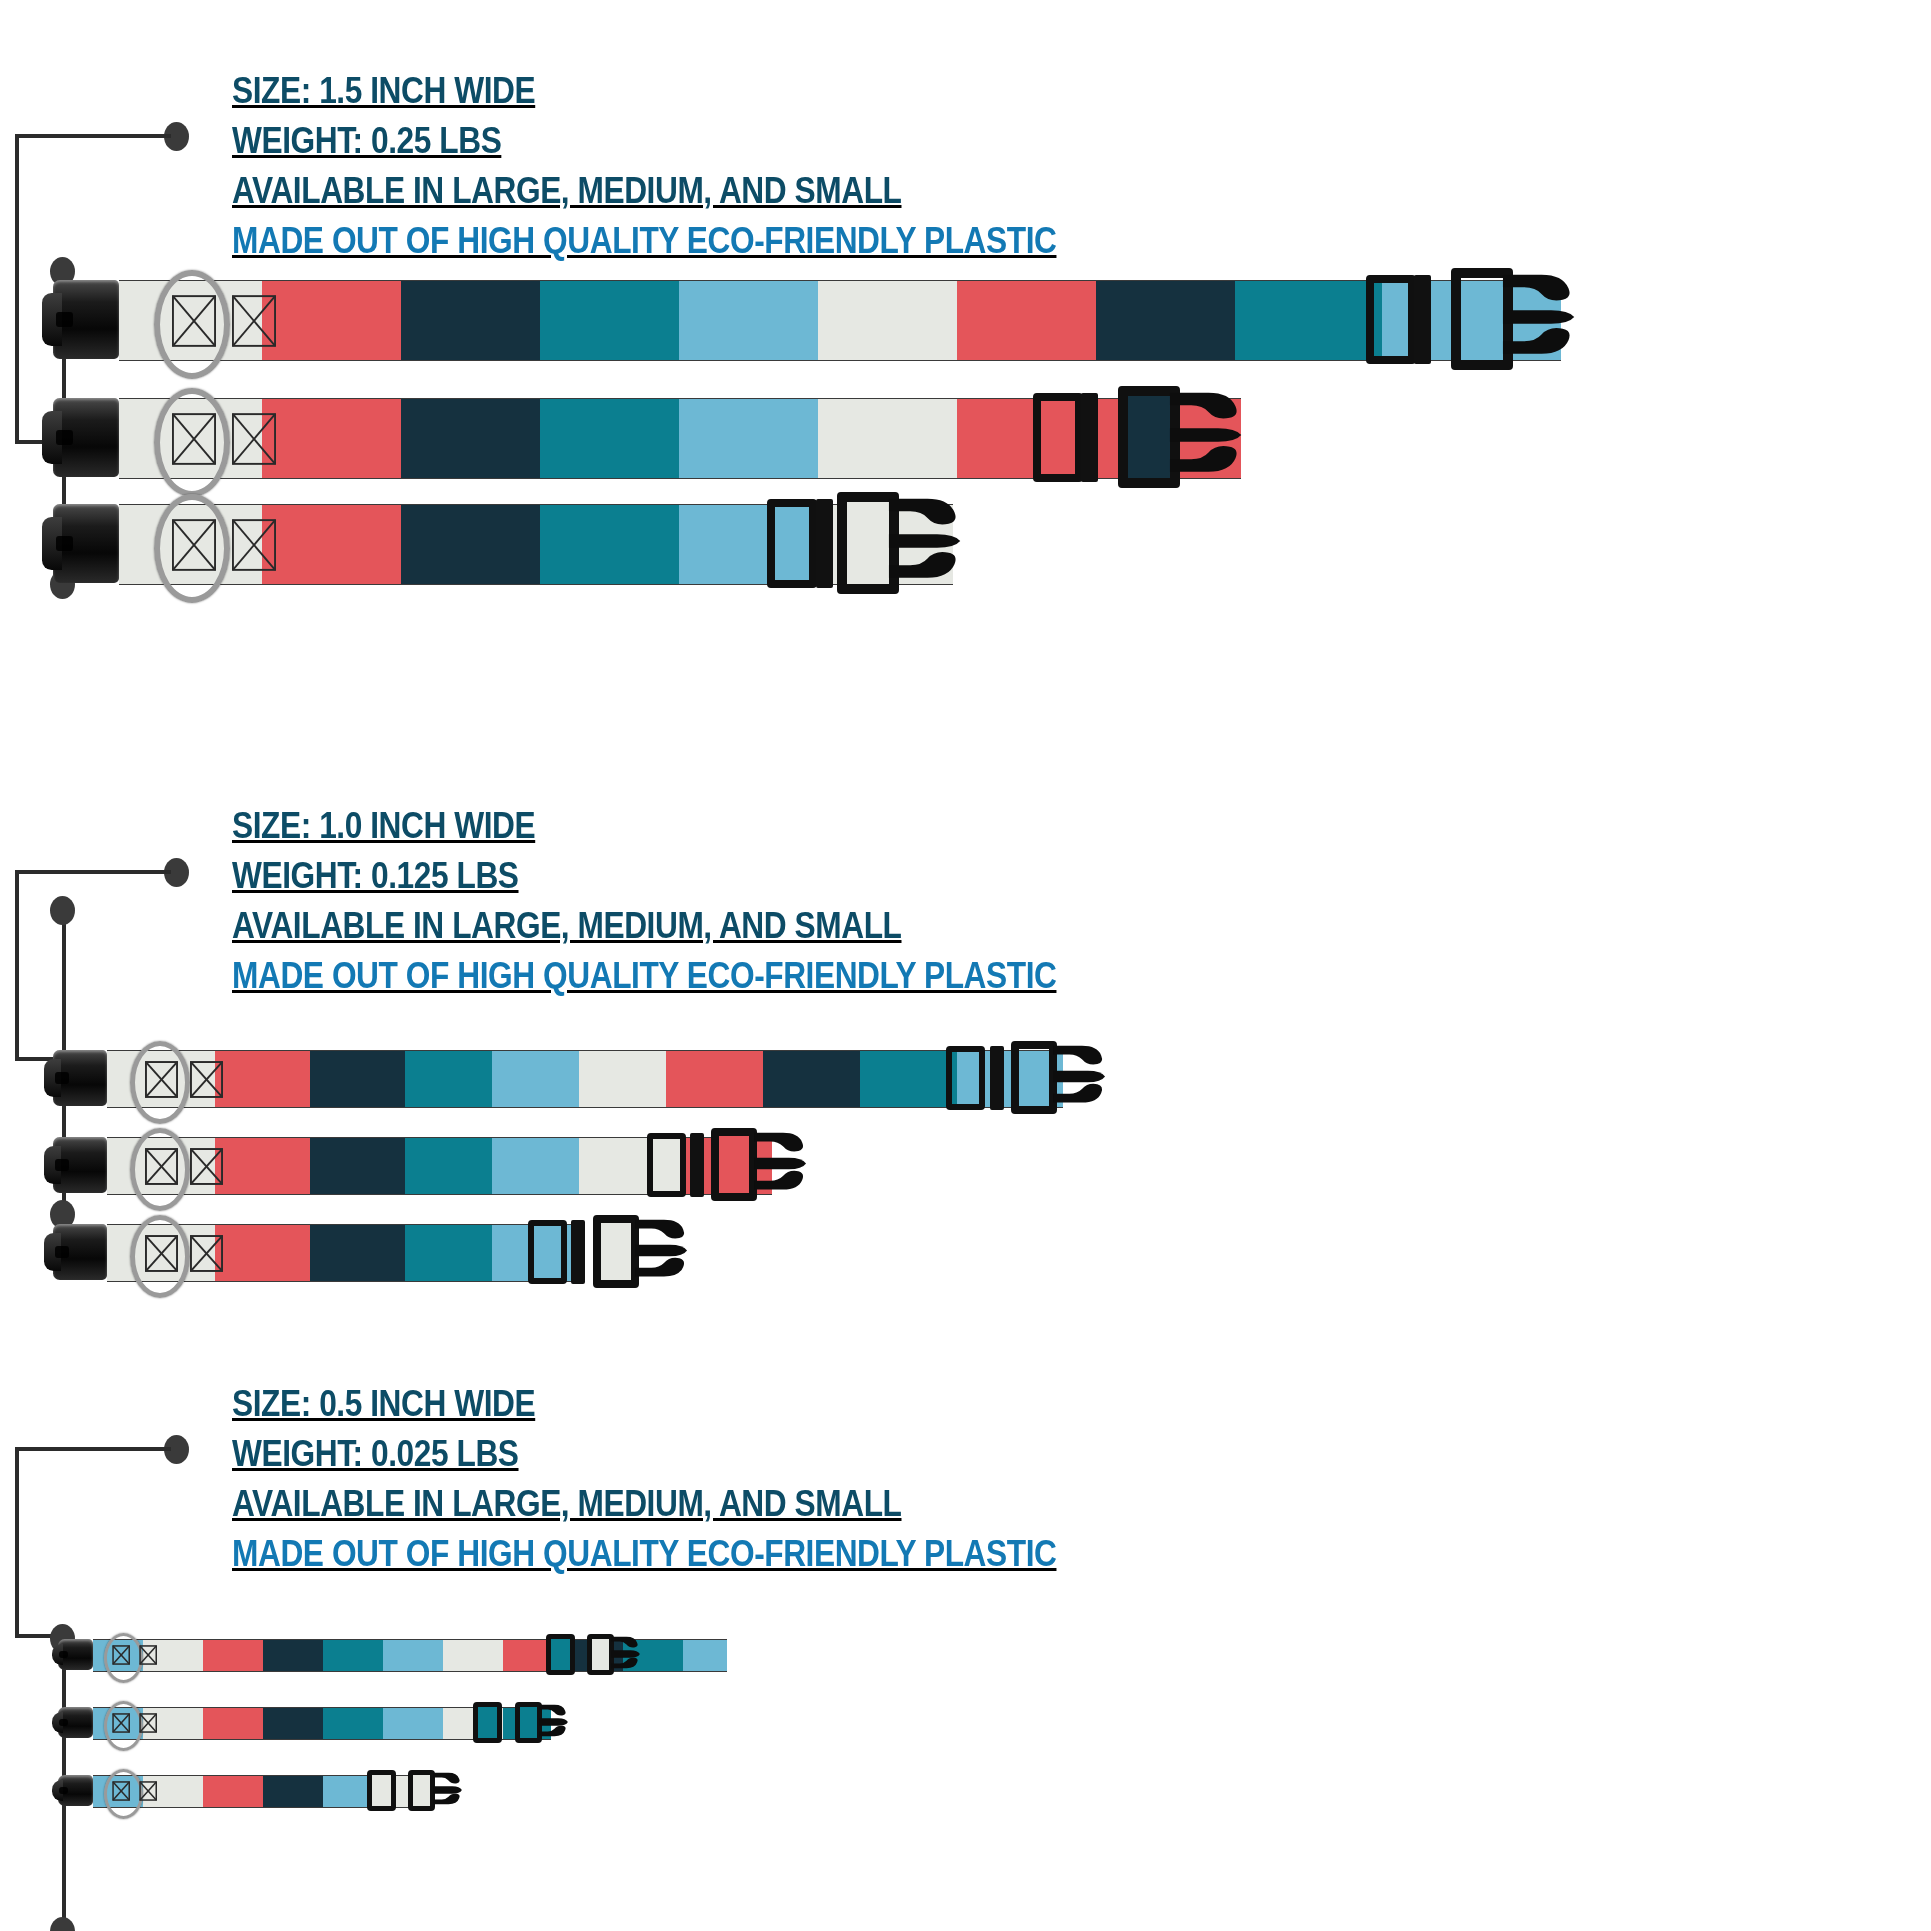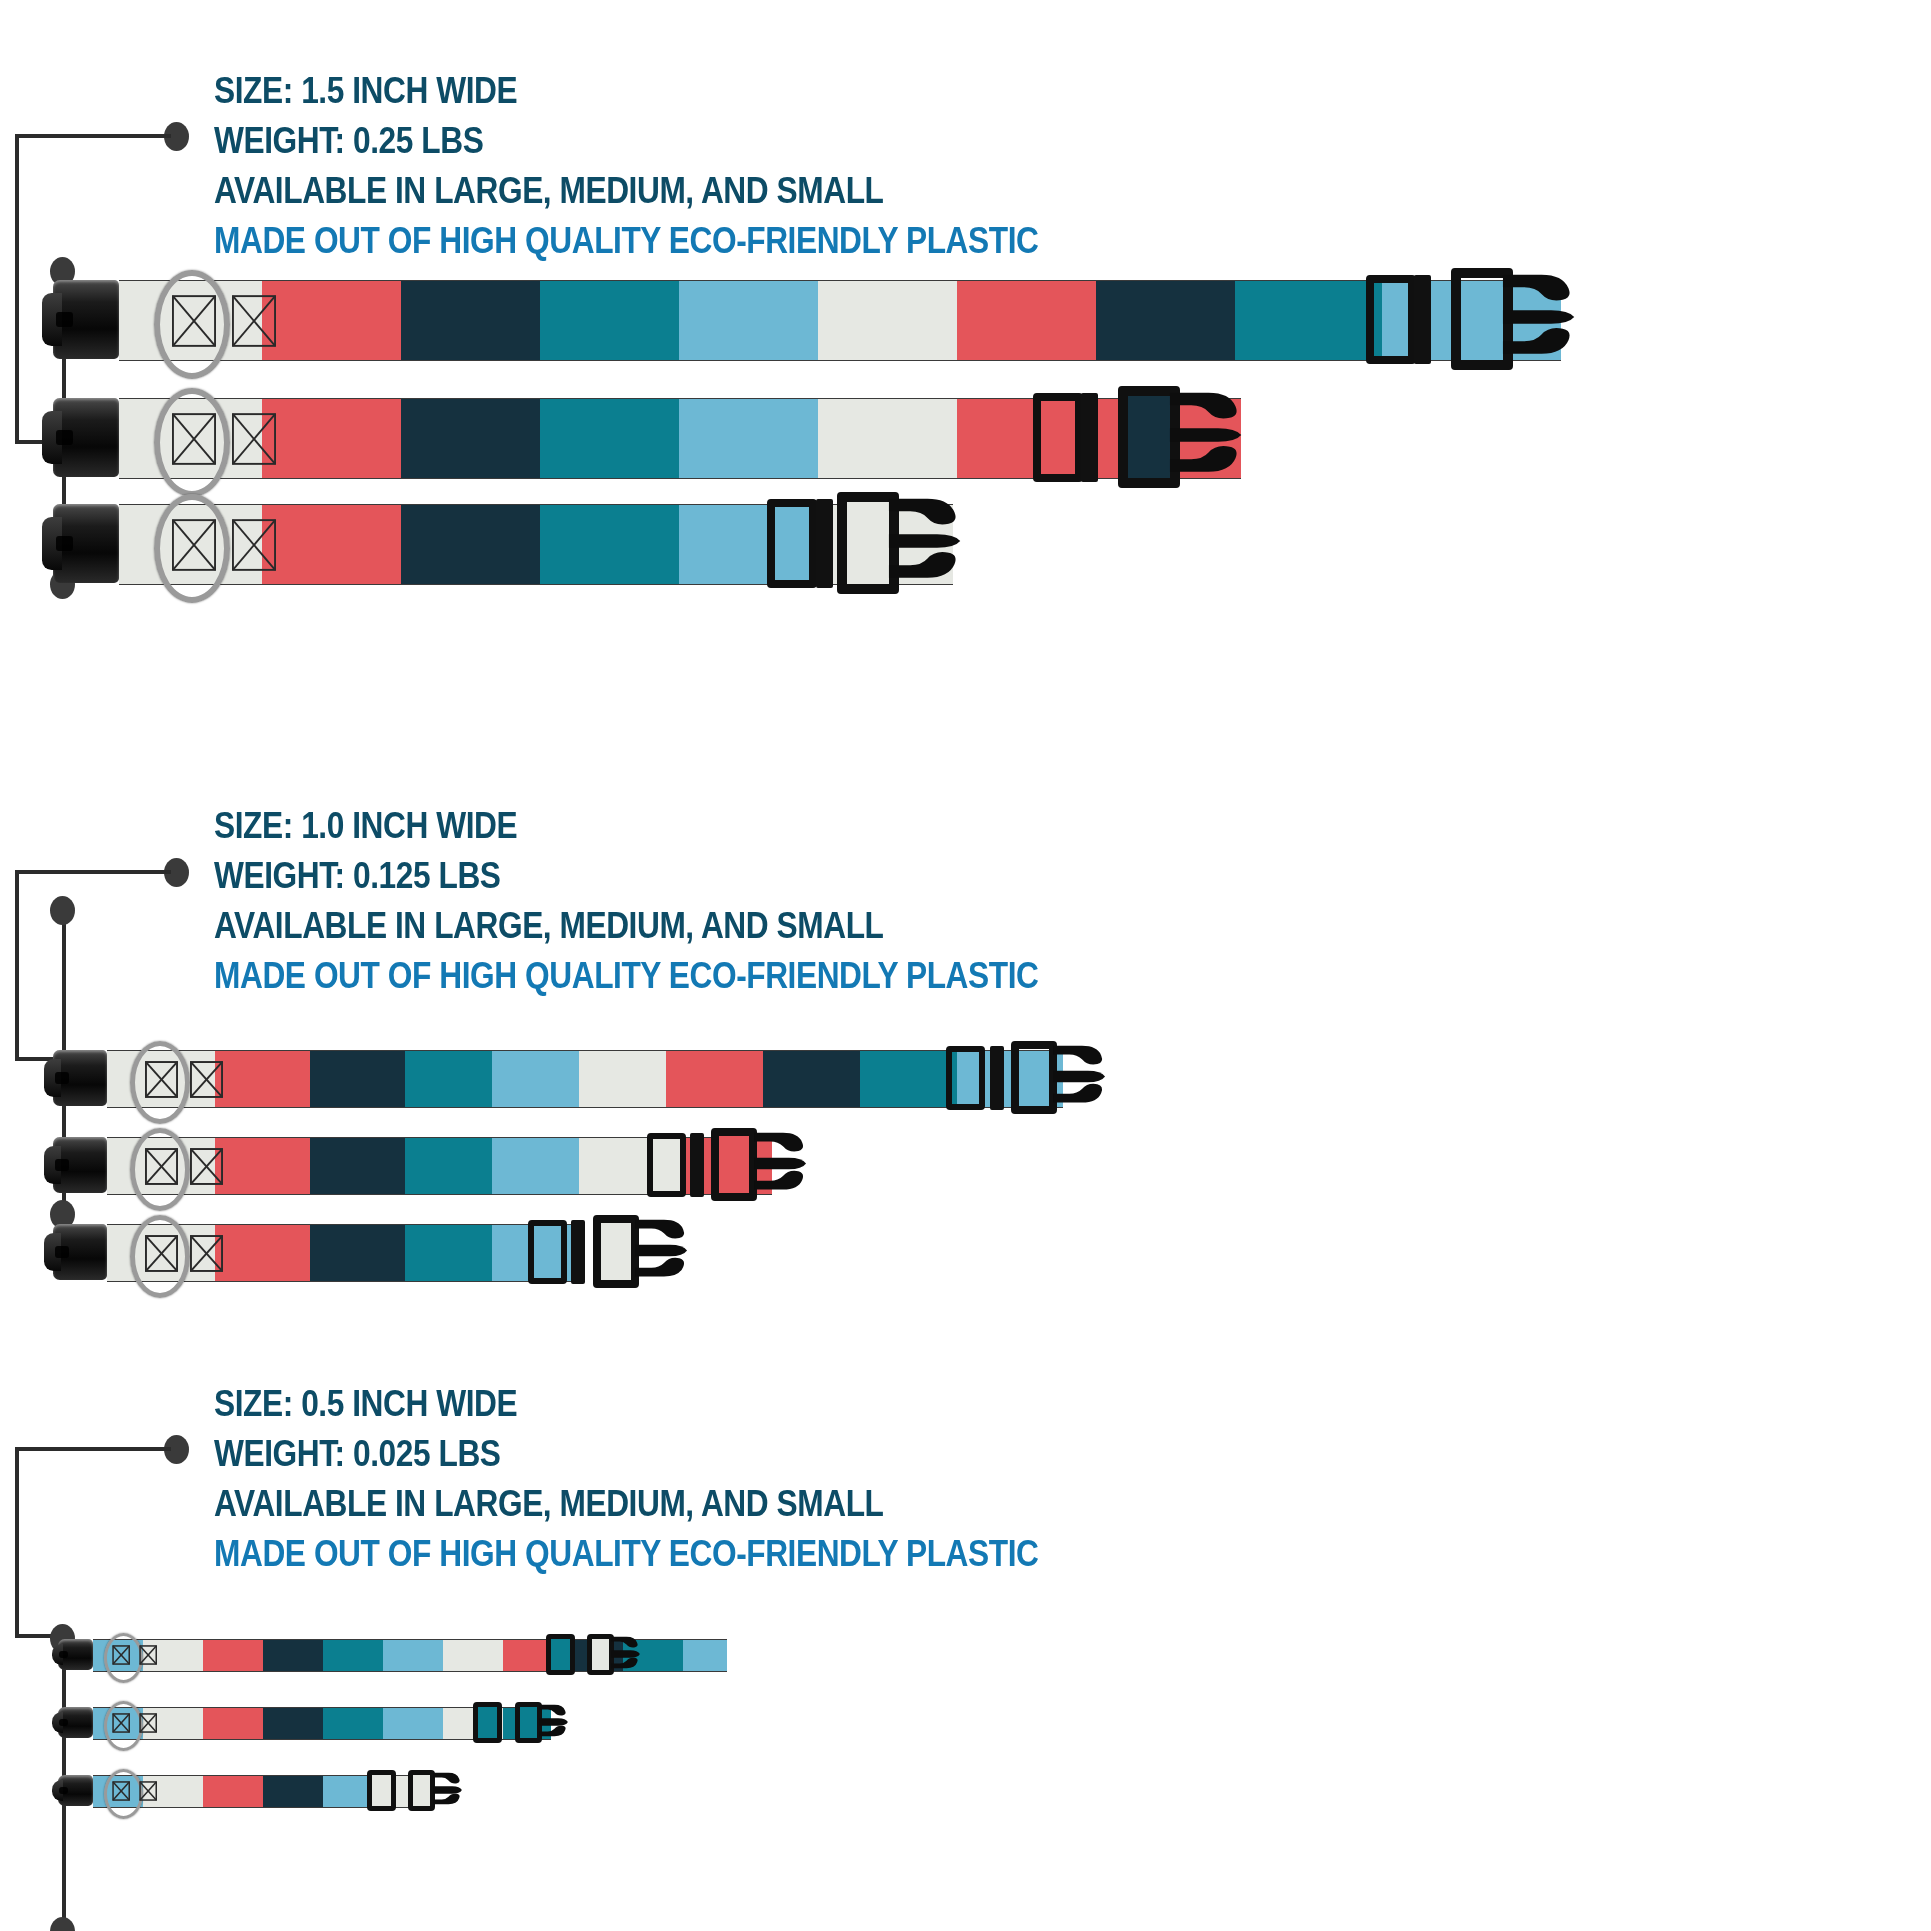--- a/index.html
+++ b/index.html
@@ -1,20 +1,20 @@
 <!DOCTYPE html>
 <html><head>
 <meta charset="utf-8">
 <style>
   html,body{margin:0;padding:0;background:#ffffff;}
   body{width:1931px;height:1931px;position:relative;overflow:hidden;
        font-family:"Liberation Sans", sans-serif;}
 
   
-  .spec-block{position:absolute;left:214px;}
+  .spec-block{position:absolute;left:232px;text-decoration:underline;}
   .spec-line{
     font-weight:bold;
     font-size:36px;
     letter-spacing:-0.5px;
     line-height:50px;
     color:#0d4c66;
     white-space:nowrap;
     transform:scaleX(0.88);
     transform-origin:left center;
   }

